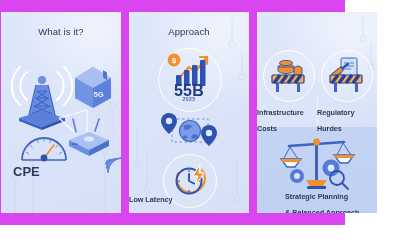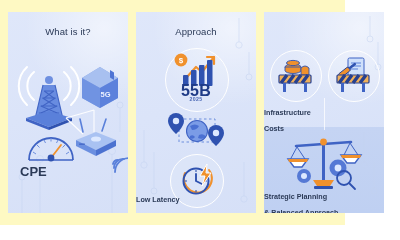--- a/index.html
+++ b/index.html
@@ -5,25 +5,25 @@
   html,body{margin:0;padding:0;}
   body{
     width:400px;height:225px;
     background:#ffffff;
     font-family:"Liberation Sans", sans-serif;
     overflow:hidden;
   }
   .board{
     position:relative;
     width:345px;height:225px;
-    background:#fef9c3;
+    background:#d946ef;
     display:flex;
     align-items:flex-start;
     gap:8px;
-    padding:12px 8px;
+    padding:12px 1px;
     box-sizing:border-box;
   }
   .panel{
     position:relative;
     width:120px;
     height:201px;
     background:linear-gradient(160deg,#dfe7fa 0%,#dbe4f9 45%,#d6e0f7 100%);
     overflow:hidden;
     flex:0 0 auto;
   }
@@ -285,20 +285,22 @@
         <rect x="16" y="14" width="9" height="2.4" rx="1" fill="#2f52b0"></rect>
       </g>
       <g>
         <rect x="3" y="19" width="32" height="8" rx="1" fill="#f0b05a"></rect>
         <path d="M5 27 L11 19 M12 27 L18 19 M19 27 L25 19 M26 27 L32 19" stroke="#27408f" stroke-width="3.4"></path>
         <rect x="3" y="19" width="32" height="8" rx="1" fill="none" stroke="#27408f" stroke-width="1.2"></rect>
         <rect x="7" y="27" width="3" height="9" fill="#3f63c4"></rect>
         <rect x="28" y="27" width="3" height="9" fill="#3f63c4"></rect>
       </g>
     </svg>
+    <div class="cap" style="top:93px;left:60px;width:60px;">Regulatory
+Hurdes</div>
 
     <svg style="position:absolute;left:22px;top:122px;" width="76" height="56" viewBox="0 0 76 56">
       <g fill="#4a70d2" opacity=".9">
         <circle cx="18" cy="42" r="7"></circle>
           <circle cx="52" cy="34" r="8.5"></circle>
       </g>
       <g fill="#dce8ff">
         <circle cx="18" cy="42" r="3"></circle>
           <circle cx="52" cy="34" r="3.4"></circle>
       </g>
@@ -313,17 +315,17 @@
         <path d="M11 13 L4 26 M11 13 L19 25"></path>
         <path d="M64 9 L57 23 M64 9 L72 21"></path>
       </g>
       <path d="M2 25 L22 25 L16 33 L8 33 Z" fill="#ffffff" stroke="#3f63c4" stroke-width="1.4"></path>
       <path d="M2 25 L22 25 L21 28 L3 28 Z" fill="#f0912d"></path>
       <path d="M55 21 L75 21 L69 29 L61 29 Z" fill="#ffffff" stroke="#3f63c4" stroke-width="1.4"></path>
       <path d="M55 21 L75 21 L74 24 L56 24 Z" fill="#f0912d"></path>
       <path d="M27 46 L48 46 L44 52 L31 52 Z" fill="#f0912d"></path>
       <rect x="28" y="52" width="19" height="3" rx="1" fill="#2f52b0"></rect>
     </svg>
-    <div class="cap" style="top:177px;">Strategic Planning
+    <div class="cap" style="top:177px;margin-left:28px;">Strategic Planning
 &amp; Balanced Approach</div>
   </div>
 
 </div>
 
 </body></html>

